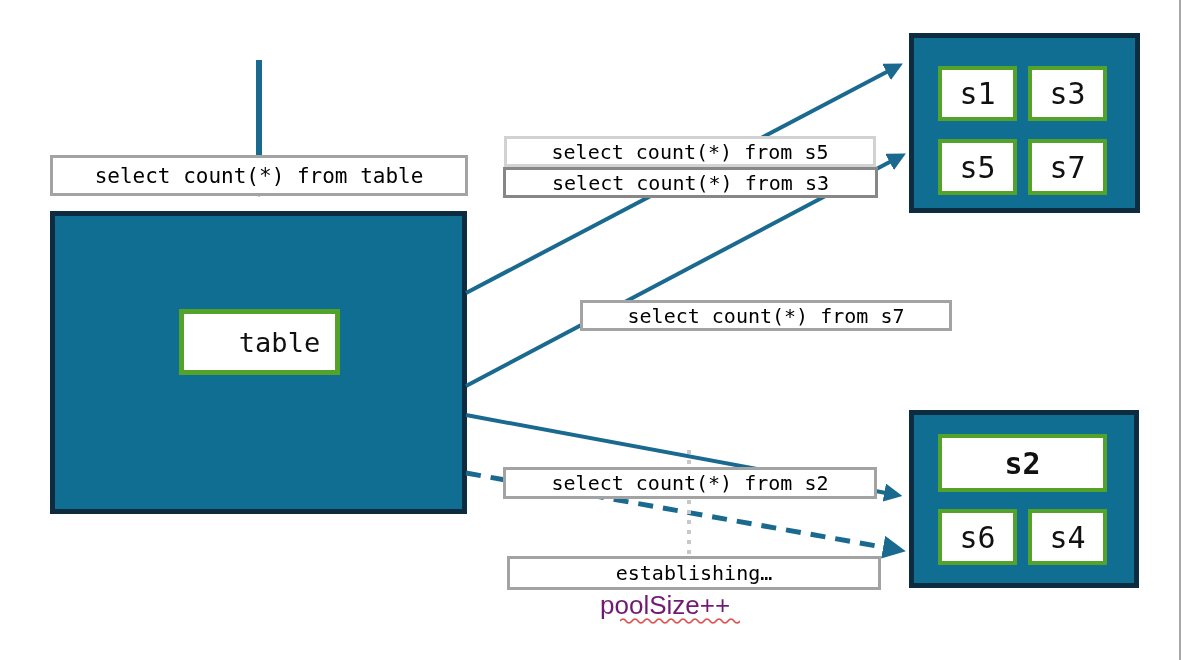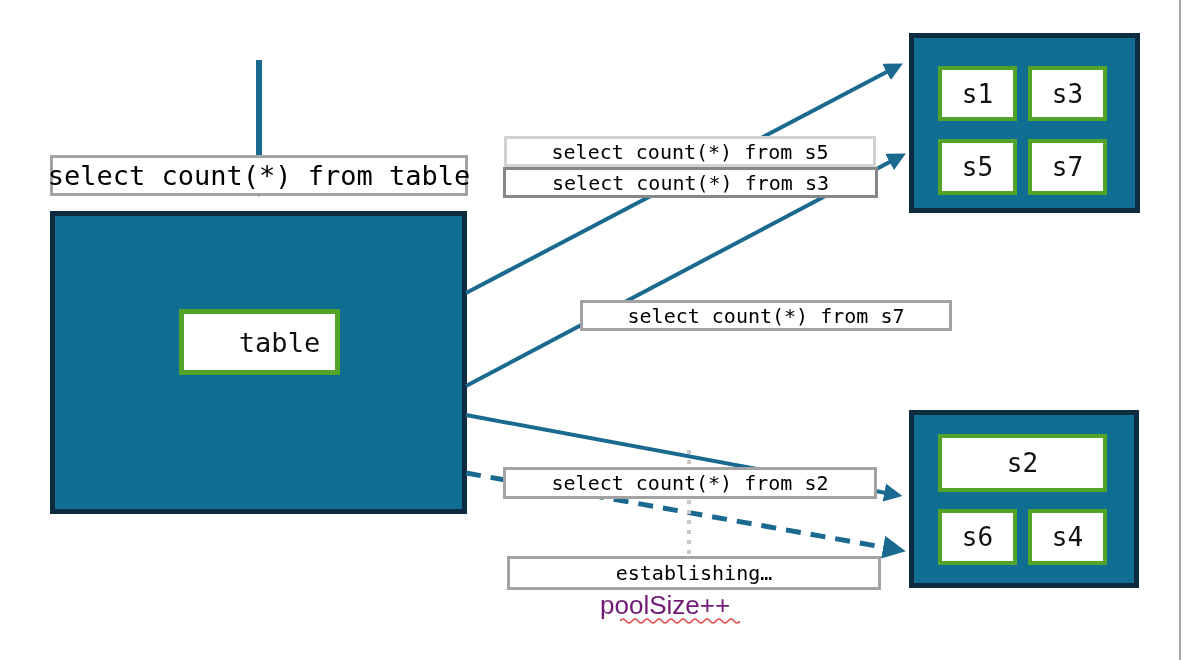--- a/index.html
+++ b/index.html
@@ -13,37 +13,37 @@
     position:absolute;background:#116e93;border:5px solid #0d2c3f;
     box-sizing:border-box;z-index:0;
   }
   .node--table{left:50px;top:211px;width:417px;height:303px;}
   .node--shards-top{left:909px;top:33px;width:231px;height:180px;}
   .node--shards-bottom{left:909px;top:410px;width:230px;height:178px;}
   
   .cell{
     position:absolute;background:#ffffff;border:4px solid #53a32a;
     box-sizing:border-box;display:flex;align-items:center;justify-content:center;
-    color:#111;font-size:26px;
+    color:#111;font-size:30px;
   }
   .cell--table{left:124px;top:93px;width:161px;height:66px;border-width:5px;font-size:27px;padding-left:40px;}
   .cell--s1{left:24px;top:28px;width:79px;height:55px;}
   .cell--s3{left:114px;top:28px;width:79px;height:55px;}
   .cell--s5{left:24px;top:101px;width:79px;height:56px;}
   .cell--s7{left:114px;top:101px;width:79px;height:56px;}
-  .cell--s2{left:24px;top:19px;width:169px;height:58px;}
+  .cell--s2{left:24px;top:19px;width:169px;height:58px;font-weight:bold;}
   .cell--s6{left:24px;top:94px;width:79px;height:56px;}
   .cell--s4{left:114px;top:94px;width:79px;height:56px;}
   
   .label{
     position:absolute;background:#ffffff;border:3px solid #a3a3a3;border-radius:0;
     box-sizing:border-box;display:flex;align-items:center;justify-content:center;
     color:#000;font-size:20px;z-index:2;white-space:nowrap;margin-top:43px;
   }
-  .label--table{left:50px;top:112px;width:418px;height:41px;font-size:27px;}
+  .label--table{left:50px;top:112px;width:418px;height:41px;font-size:21px;}
   .label--s5{left:504px;top:93px;width:372px;height:31px;border-color:#d2d2d2;}
   .label--s3{left:503px;top:124px;width:375px;height:31px;border-color:#878787;}
   .label--s7{left:580px;top:257px;width:372px;height:31px;}
   .label--s2{left:503px;top:424px;width:374px;height:32px;}
   .label--establishing{left:507px;top:513px;width:374px;height:34px;align-items:center;}
   
   .poolsize{
     position:absolute;left:600px;top:590px;width:190px;text-align:left;
     font-family:"Liberation Sans",sans-serif;font-size:26px;color:#701a75;z-index:2;
   }

